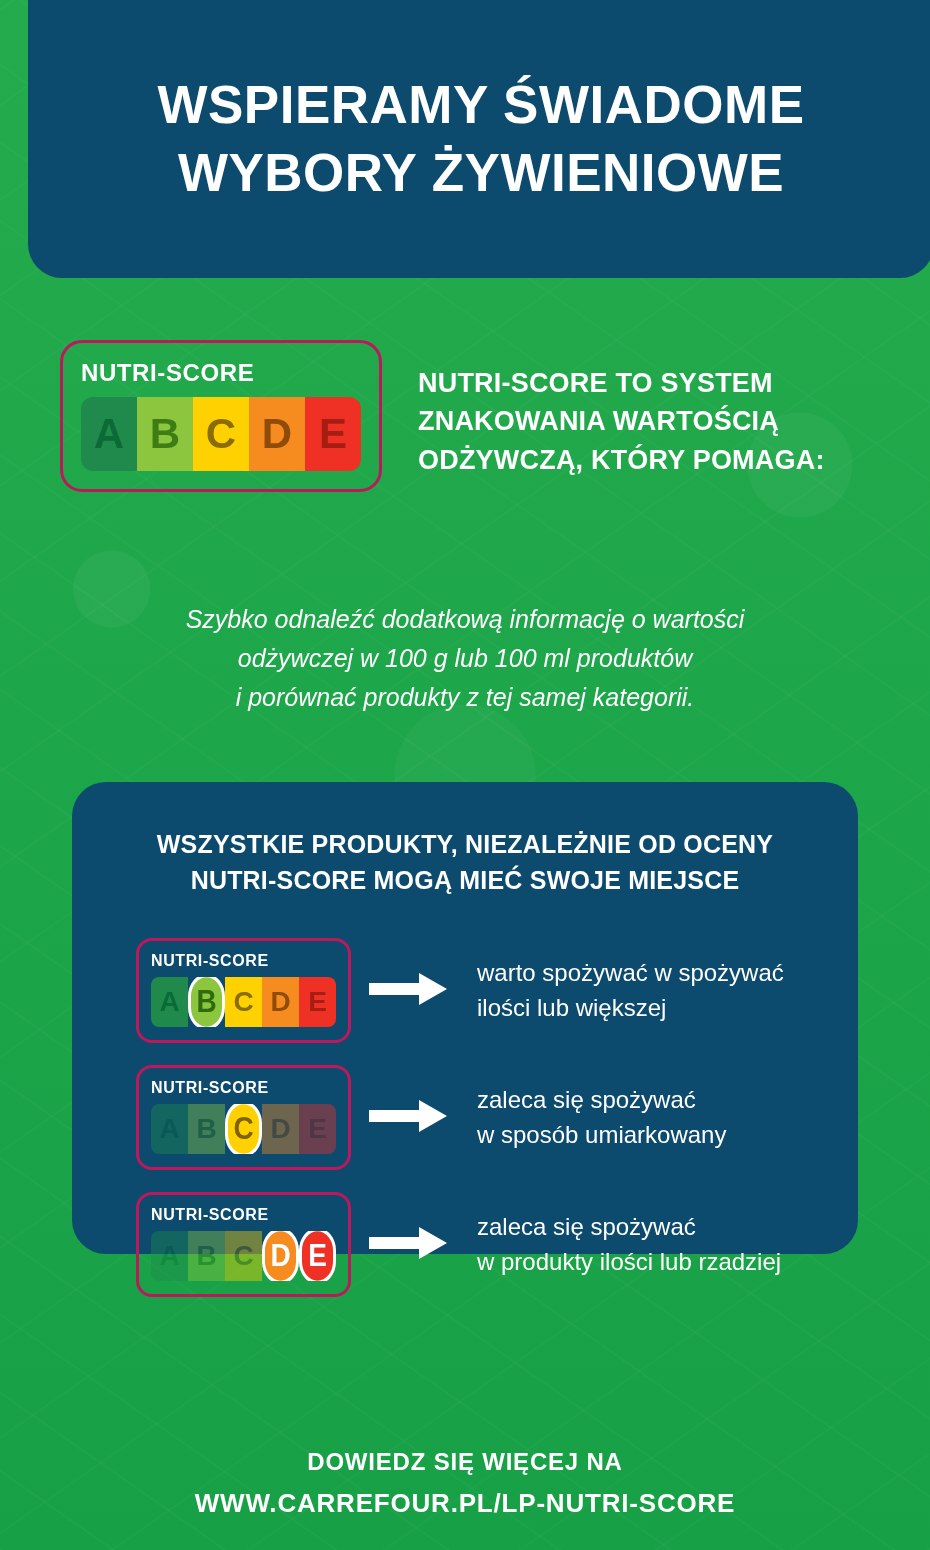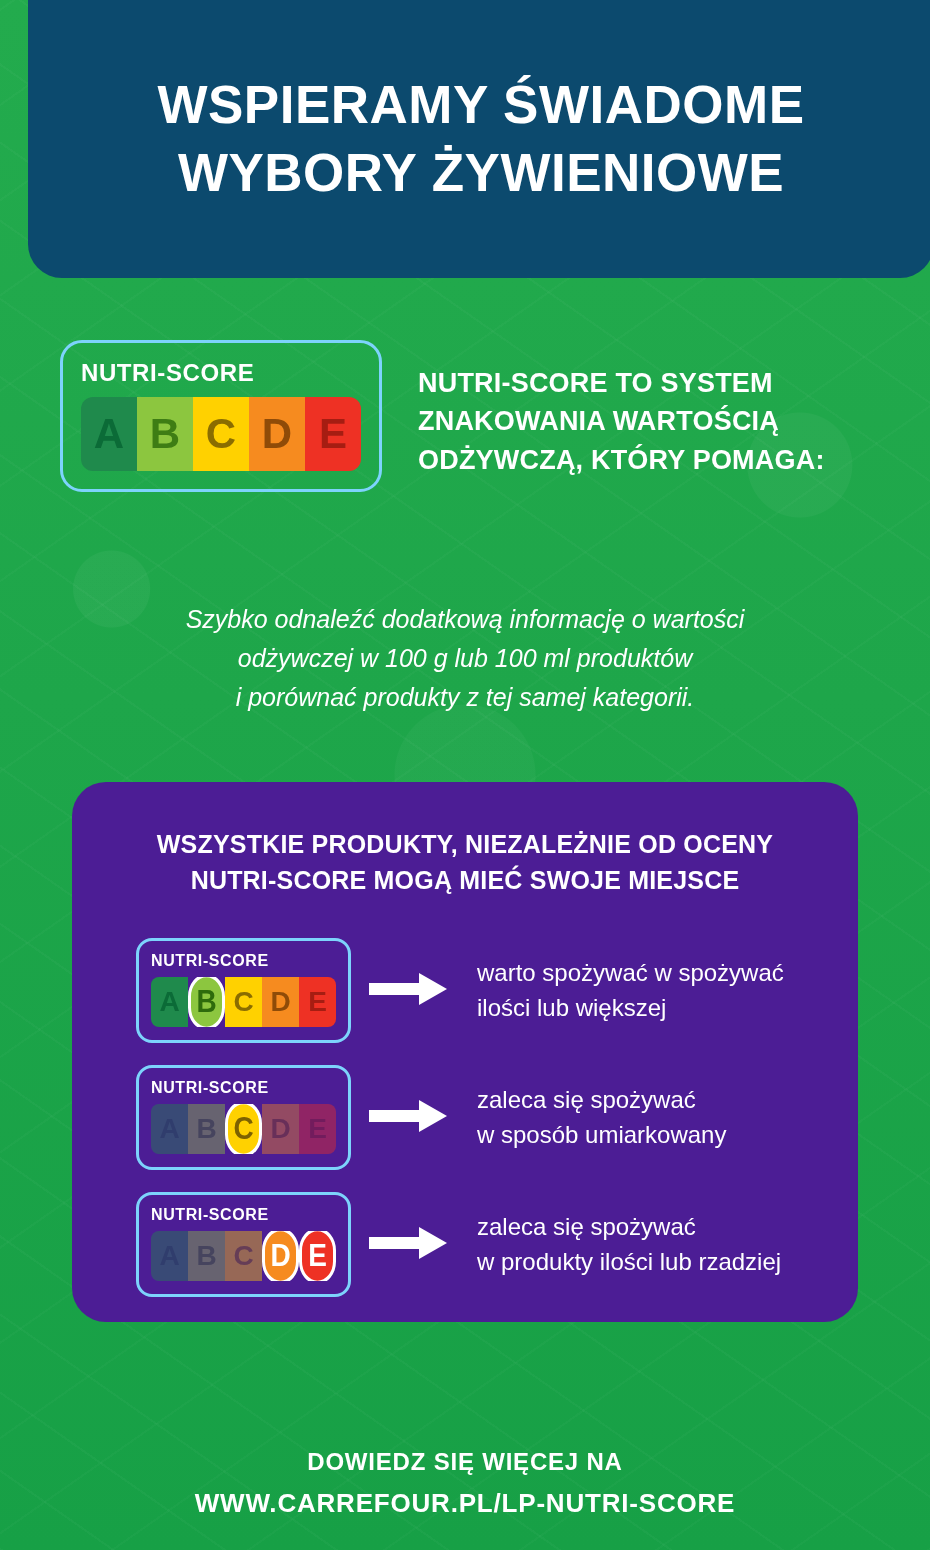--- a/index.html
+++ b/index.html
@@ -76,21 +76,21 @@
     font-size: 27px;
     font-weight: bold;
     line-height: 1.42;
     text-transform: uppercase;
     padding-top: 24px;
     letter-spacing: 0.2px;
   }
 
   
   .ns-badge {
-    border: 3px solid #7dd3fc;
+    border: 3px solid #be185d;
     border-radius: 18px;
     background: transparent;
     padding: 14px 16px 16px 16px;
     display: inline-block;
   }
   .ns-badge .ns-title {
     color: #ffffff;
     font-weight: bold;
     letter-spacing: 0.6px;
     margin-bottom: 10px;
@@ -139,22 +139,22 @@
     font-size: 25px;
     line-height: 1.56;
     font-style: italic;
   }
 
   
   .panel {
     position: absolute;
     left: 72px; top: 782px;
     width: 786px;
-    height: 540px;
-    background: #4c1d95;
+    height: 472px;
+    background: #0c4a6e;
     border-radius: 34px;
     padding: 44px 34px 30px 34px;
   }
   .panel-title {
     color: #ffffff;
     font-size: 25px;
     font-weight: bold;
     line-height: 1.44;
     text-align: center;
     text-transform: uppercase;

